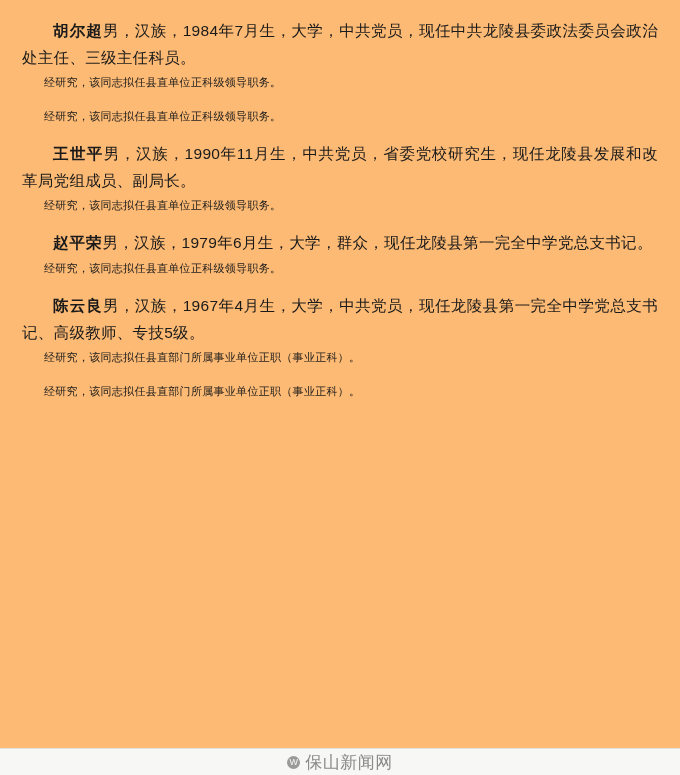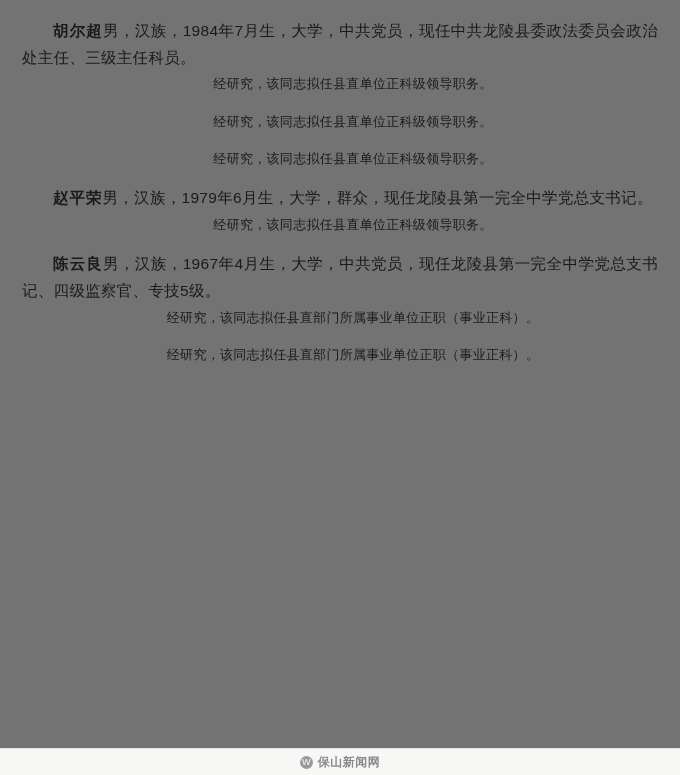--- a/index.html
+++ b/index.html
@@ -11,48 +11,47 @@
     height: 775px;
     background: #f7f7f5;
     font-family: "Liberation Sans", "DejaVu Sans", sans-serif;
     color: #1a1a1a;
     overflow: hidden;
   }
   .page {
     position: relative;
     width: 680px;
     height: 775px;
-    background: #737373;
+    background: #fdba74;
     box-sizing: border-box;
     padding: 18px 22px 0 22px;
   }
   .entry {
     margin-bottom: 15px;
   }
   .entry-body {
     font-size: 15.5px;
     line-height: 1.72;
     text-align: justify;
     text-justify: inter-ideograph;
     text-indent: 2em;
     letter-spacing: 0.3px;
     word-break: break-all;
   }
   .entry-name {
     font-weight: bold;
     letter-spacing: 1px;
   }
   .entry-note {
-    font-size: 13px;
+    font-size: 11px;
     line-height: 1.72;
     text-indent: 2em;
     letter-spacing: 0.3px;
     margin-top: 2px;
     word-break: break-all;
-    text-align: center;
   }
   .footer {
     position: absolute;
     left: 0;
     right: 0;
     bottom: 0;
     height: 26px;
     display: flex;
     align-items: center;
     justify-content: center;
@@ -64,24 +63,23 @@
     width: 13px;
     height: 13px;
     line-height: 13px;
     text-align: center;
     border-radius: 50%;
     background: #9a9a9a;
     color: #f7f7f5;
     font-size: 9px;
   }
   .footer-label {
-    font-size: 12px;
+    font-size: 17px;
     color: #8a8a8a;
     letter-spacing: 0.5px;
-    font-weight: bold;
   }
   .divider {
     position: absolute;
     left: 0;
     right: 0;
     bottom: 26px;
     height: 1px;
     background: #e2e2e0;
   }
 </style>
@@ -93,31 +91,32 @@
   <div class="entry">
     <div class="entry-body"><span class="entry-name">胡尔超</span><span>男，汉族，1984年7月生，大学，中共党员，现任中共龙陵县委政法委员会政治处主任、三级主任科员。</span></div>
     <div class="entry-note">经研究，该同志拟任县直单位正科级领导职务。</div>
   </div>
 
   <div class="entry">
     <div class="entry-note">经研究，该同志拟任县直单位正科级领导职务。</div>
   </div>
 
   <div class="entry">
+    <div class="entry-body"><span class="entry-name">王世平</span><span>男，汉族，1990年11月生，中共党员，省委党校研究生，现任龙陵县发展和改革局党组成员、副局长。</span></div>
     <div class="entry-note">经研究，该同志拟任县直单位正科级领导职务。</div>
   </div>
 
   <div class="entry">
     <div class="entry-body"><span class="entry-name">赵平荣</span><span>男，汉族，1979年6月生，大学，群众，现任龙陵县第一完全中学党总支书记。</span></div>
     <div class="entry-note">经研究，该同志拟任县直单位正科级领导职务。</div>
   </div>
 
 
   <div class="entry">
-    <div class="entry-body"><span class="entry-name">陈云良</span><span>男，汉族，1967年4月生，大学，中共党员，现任龙陵县第一完全中学党总支书记、四级监察官、专技5级。</span></div>
+    <div class="entry-body"><span class="entry-name">陈云良</span><span>男，汉族，1967年4月生，大学，中共党员，现任龙陵县第一完全中学党总支书记、高级教师、专技5级。</span></div>
     <div class="entry-note">经研究，该同志拟任县直部门所属事业单位正职（事业正科）。</div>
   </div>
 
   <div class="entry">
     <div class="entry-note">经研究，该同志拟任县直部门所属事业单位正职（事业正科）。</div>
   </div>
 
   <div class="divider"></div>
 
   <div class="footer">

